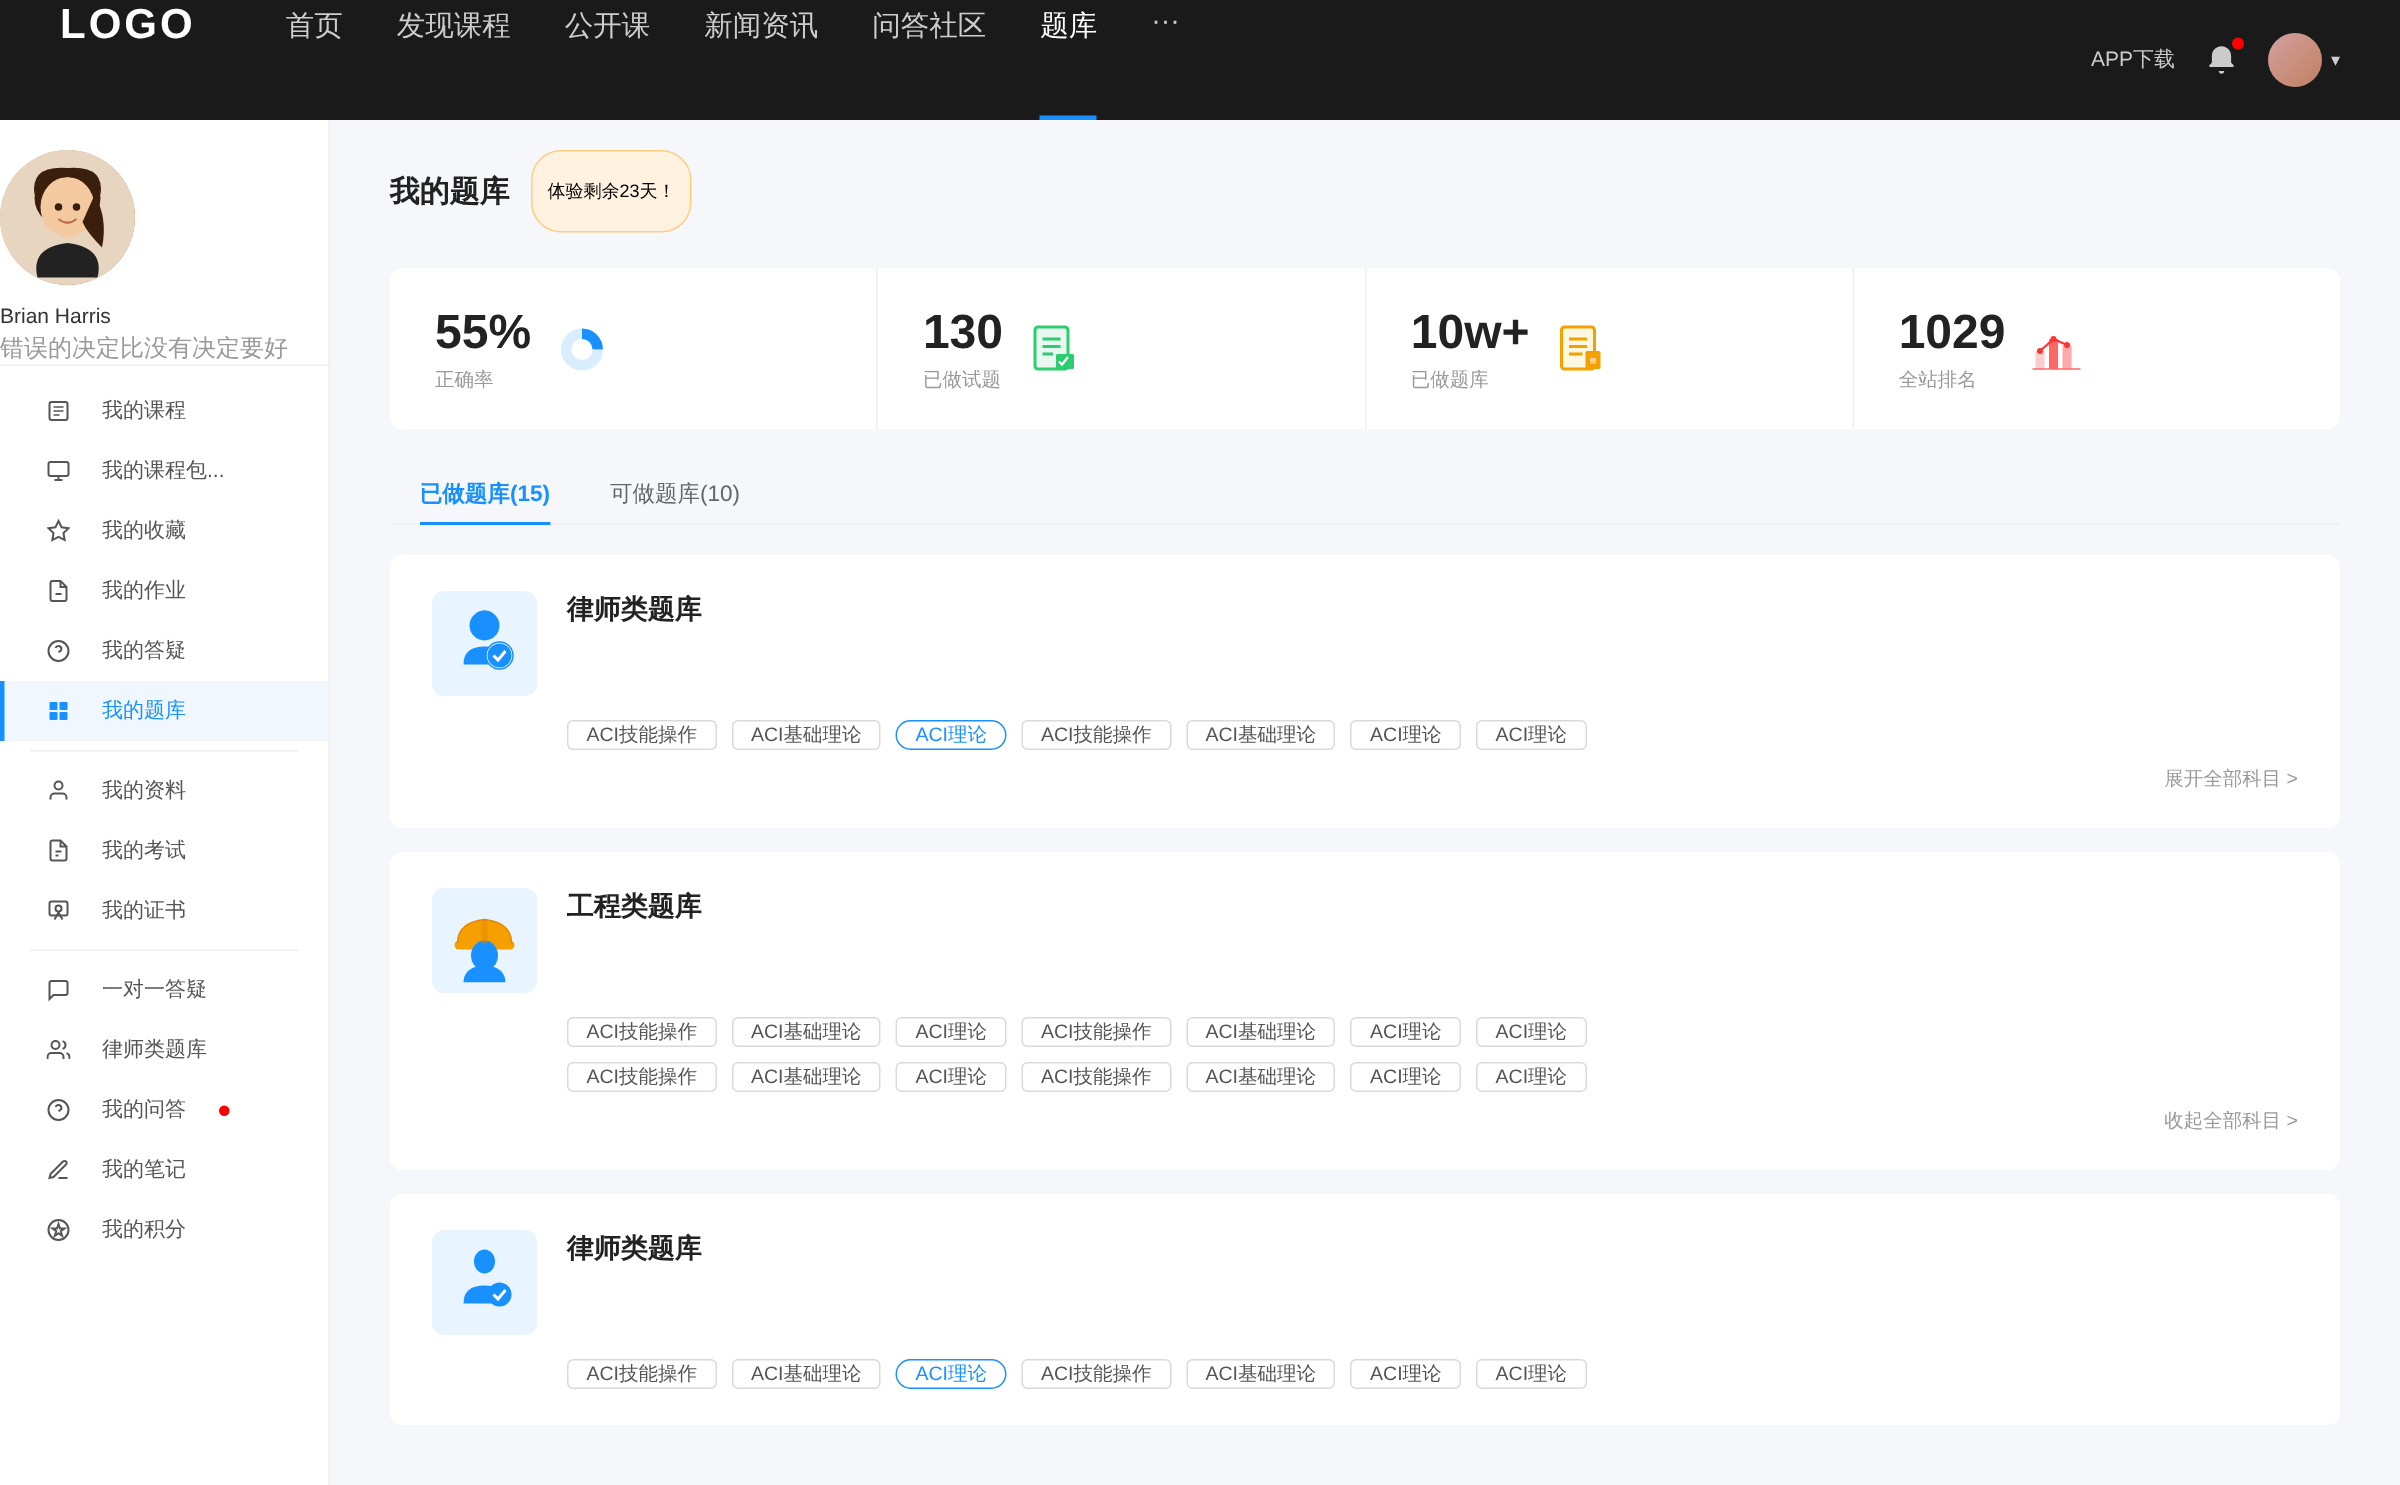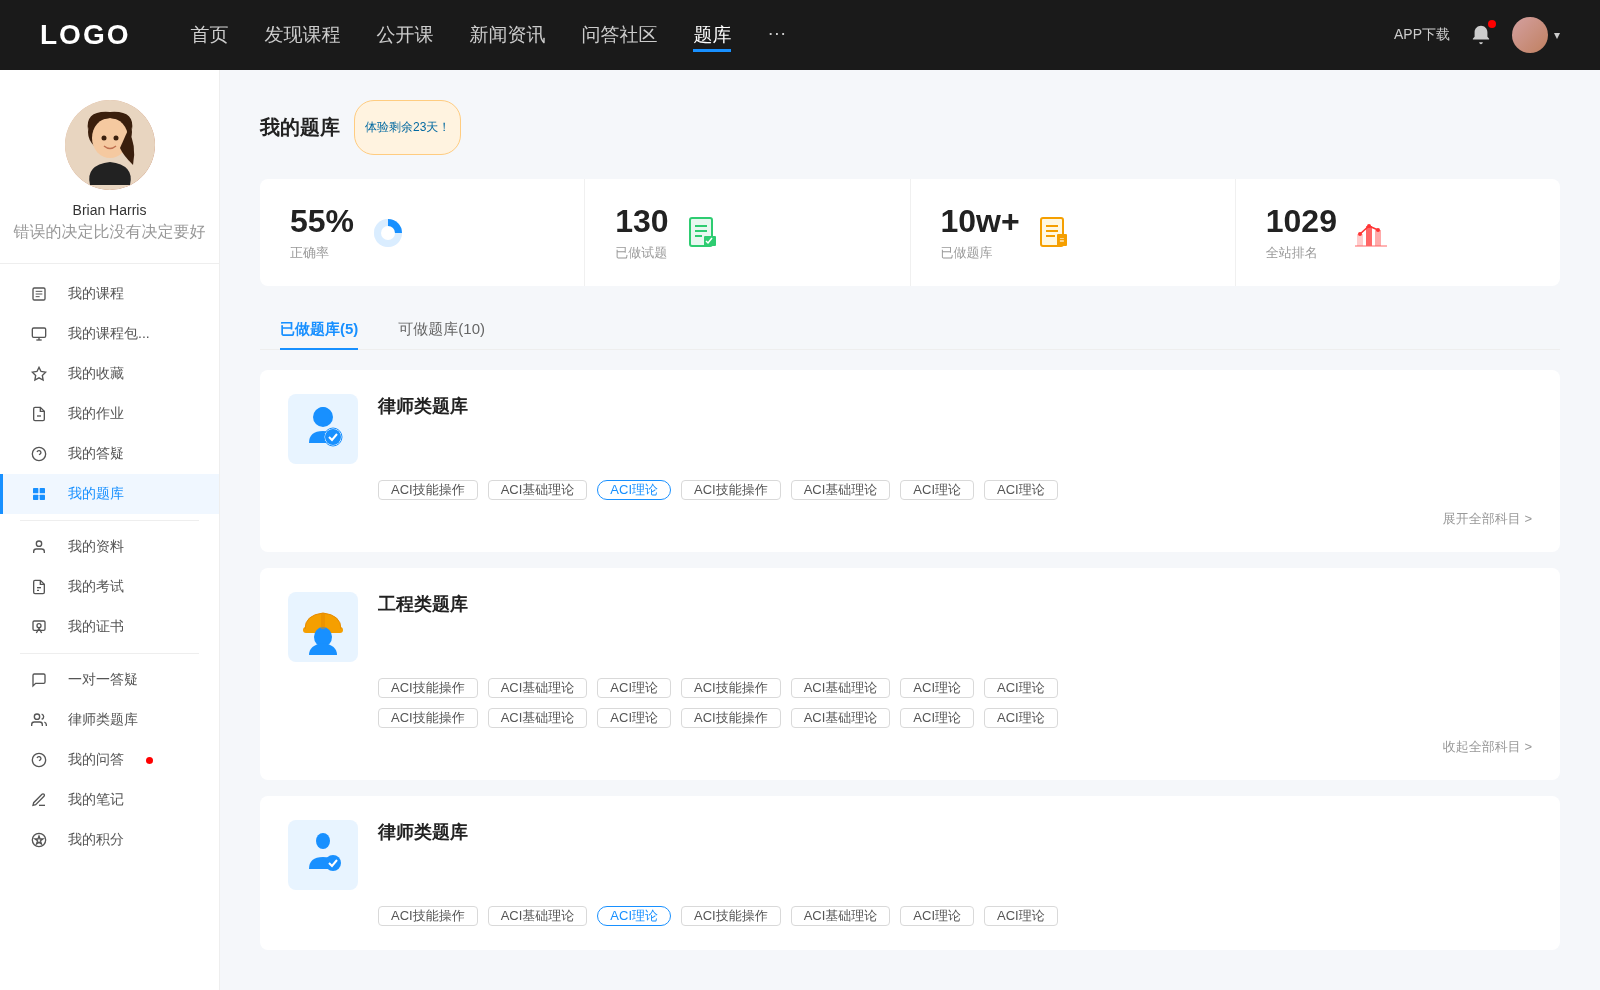--- a/index.html
+++ b/index.html
@@ -1,24 +1,23 @@
 <!DOCTYPE html>
 <html><head>
   <meta charset="utf-8">
   <style>
     * { box-sizing: border-box; margin: 0; padding: 0; }
     body { font-family: "PingFang SC", "Microsoft YaHei", sans-serif; background: #f0f2f5; min-height: 990px; }
 
     
     .header {
       background: #1a1a1a;
-      height: 70px;
-      display: flex;
-      align-items: center;
-      padding: 10px 40px;
+      height: 80px;
+      display: flex;
+      padding: 0 40px;
       position: fixed;
       top: 0; left: 0; right: 0;
       z-index: 100;
     }
     .header-logo {
       color: white;
       font-size: 28px;
       font-weight: bold;
       letter-spacing: 2px;
       margin-right: 60px;
@@ -85,22 +84,20 @@
     .sidebar {
       width: 220px;
       background: white;
       padding: 30px 0 20px 0;
       flex-shrink: 0;
       border-right: 1px solid #eee;
     }
     .sidebar-profile {
       display: flex;
       flex-direction: column;
-      align-items: center;
-      padding-bottom: 20px;
       border-bottom: 1px solid #eee;
       margin-bottom: 10px;
     }
     .profile-avatar {
       width: 90px; height: 90px;
       border-radius: 50%;
       background: linear-gradient(135deg, #e8c9b0, #c08060);
       overflow: hidden;
       margin-bottom: 12px;
       display: flex; align-items: flex-end; justify-content: center;
@@ -173,21 +170,21 @@
       margin-bottom: 24px;
     }
     .page-title-text {
       font-size: 20px;
       font-weight: 600;
       color: #222;
     }
     .trial-badge {
       background: #fff3e0;
       border: 1px solid #ffcc80;
-      color: #0369a1;
+      color: #000000;
       font-size: 12px;
       padding: 18px 10px;
       border-radius: 20px;
     }
 
     
     .stats-row {
       display: flex;
       background: white;
       border-radius: 8px;
@@ -585,21 +582,21 @@
             <polyline points="6,18 15,10 24,14" stroke="#ff3333" stroke-width="1.5" fill="none"></polyline>
             <circle cx="6" cy="18" r="2" fill="#ff3333"></circle>
             <circle cx="15" cy="10" r="2" fill="#ff3333"></circle>
             <circle cx="24" cy="14" r="2" fill="#ff3333"></circle>
           </svg>
         </div>
       </div>
     </div>
 
     <div class="tabs-row">
-      <span class="tab-item active">已做题库(5)</span>
+      <span class="tab-item active">已做题库(15)</span>
       <span class="tab-item">可做题库(10)</span>
     </div>
 
     <div class="qbank-card">
       <div class="qbank-header">
         <div class="qbank-icon-wrap">
 
           <svg width="56" height="56" viewBox="0 0 56 56" xmlns="http://www.w3.org/2000/svg">
             <circle cx="28" cy="16" r="10" fill="#1890ff"></circle>
             <circle cx="28" cy="16" r="8" fill="#1890ff"></circle>

